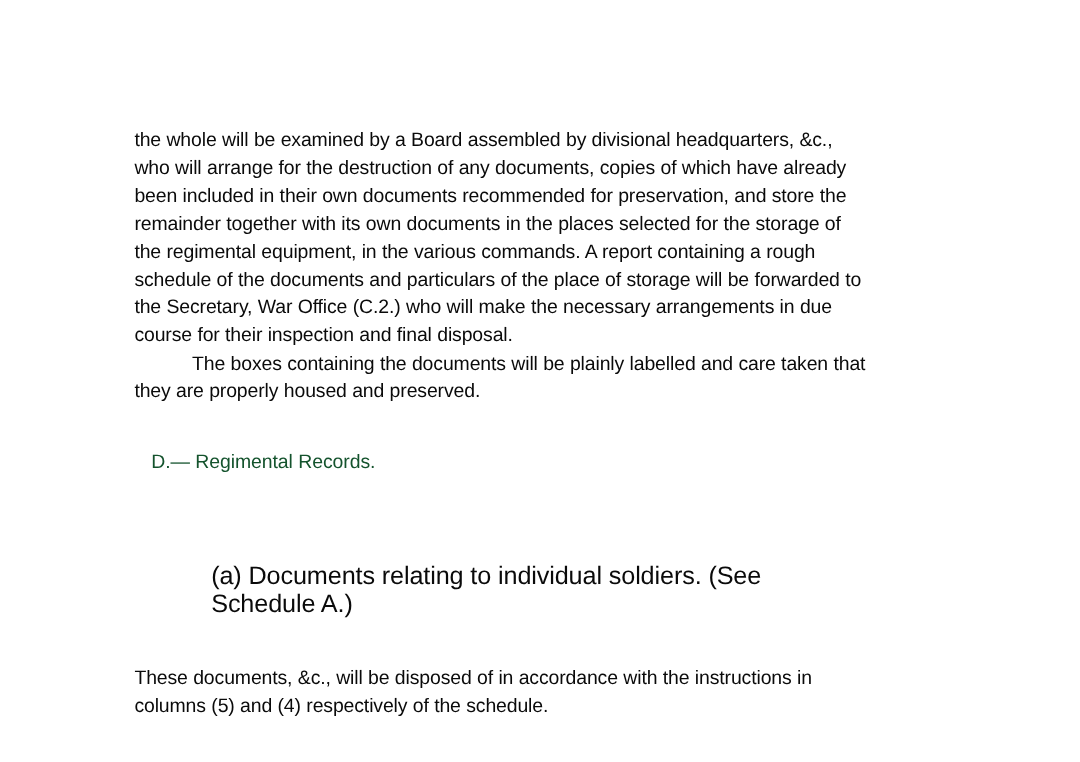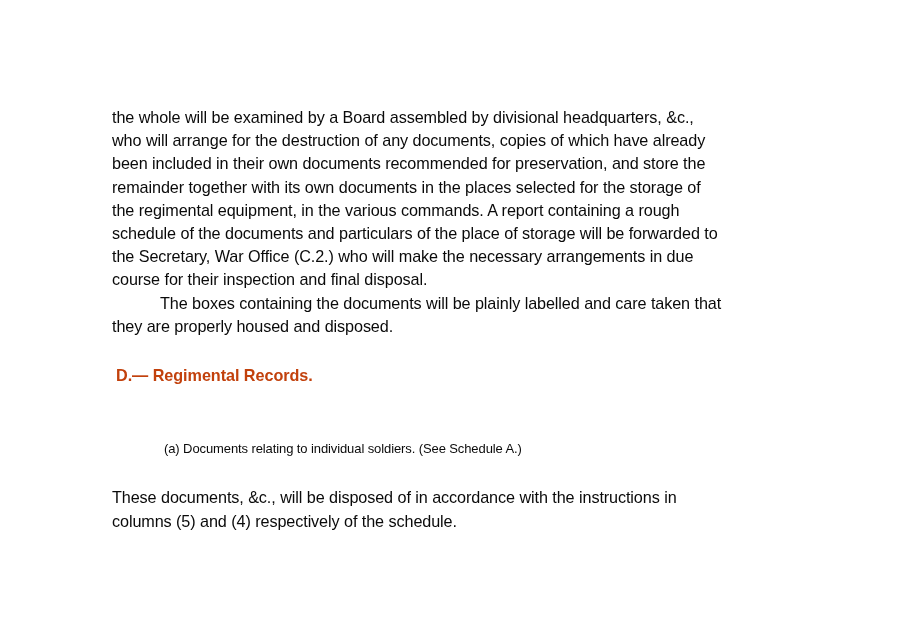--- a/index.html
+++ b/index.html
@@ -39,57 +39,57 @@
     word-spacing: 0.1px;
   }
 
   .para.indent {
     text-indent: 48px;
   }
 
   .heading {
     font-size: 16.2px;
     line-height: 23.2px;
-    font-weight: bold;
-    color: #c2410c;
-    margin: 4px;
+    font-weight: normal;
+    color: #14532d;
+    margin: 14px;
     letter-spacing: -0.05px;
   }
 
   .list-block {
     margin: 0;
     padding: 0;
     list-style: none;
   }
 
   .list-item {
-    font-size: 13px;
+    font-size: 21px;
     line-height: 23.2px;
     color: #0a0a0a;
-    margin: 4px;
+    margin: 16px;
     padding: 0 0 0 48px;
     letter-spacing: -0.1px;
   }
 
   
   .gap-heading-before { height: 22px; }
   .gap-heading-after  { height: 21px; }
   .gap-list-before    { height: 21px; }
   .gap-list-after     { height: 22px; }
 </style>
 </head>
 <body>
 
 <div id="page">
 
   <div id="text-column">
 
     <p class="para">the whole will be examined by a Board assembled by divisional headquarters, &amp;c., who will arrange for the destruction of any documents, copies of which have already been included in their own documents recommended for preservation, and store the remainder together with its own documents in the places selected for the storage of the regimental equipment, in the various commands. A report containing a rough schedule of the documents and particulars of the place of storage will be forwarded to the Secretary, War Office (C.2.) who will make the necessary arrangements in due course for their inspection and final disposal.</p>
 
-    <p class="para indent">The boxes containing the documents will be plainly labelled and care taken that they are properly housed and disposed.</p>
+    <p class="para indent">The boxes containing the documents will be plainly labelled and care taken that they are properly housed and preserved.</p>
 
     <div class="gap-heading-before"></div>
 
     <h2 class="heading">D.— Regimental Records.</h2>
 
     <div class="gap-heading-after"></div>
 
 
     <div class="gap-list-before"></div>
 

